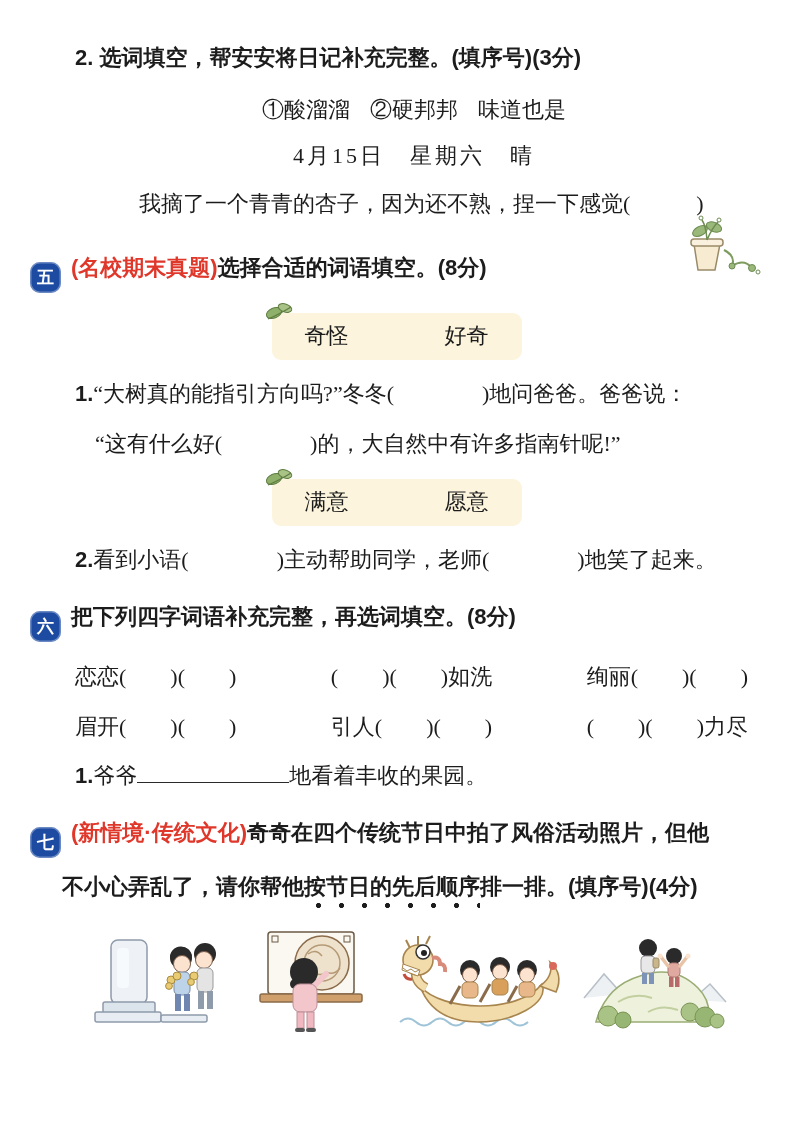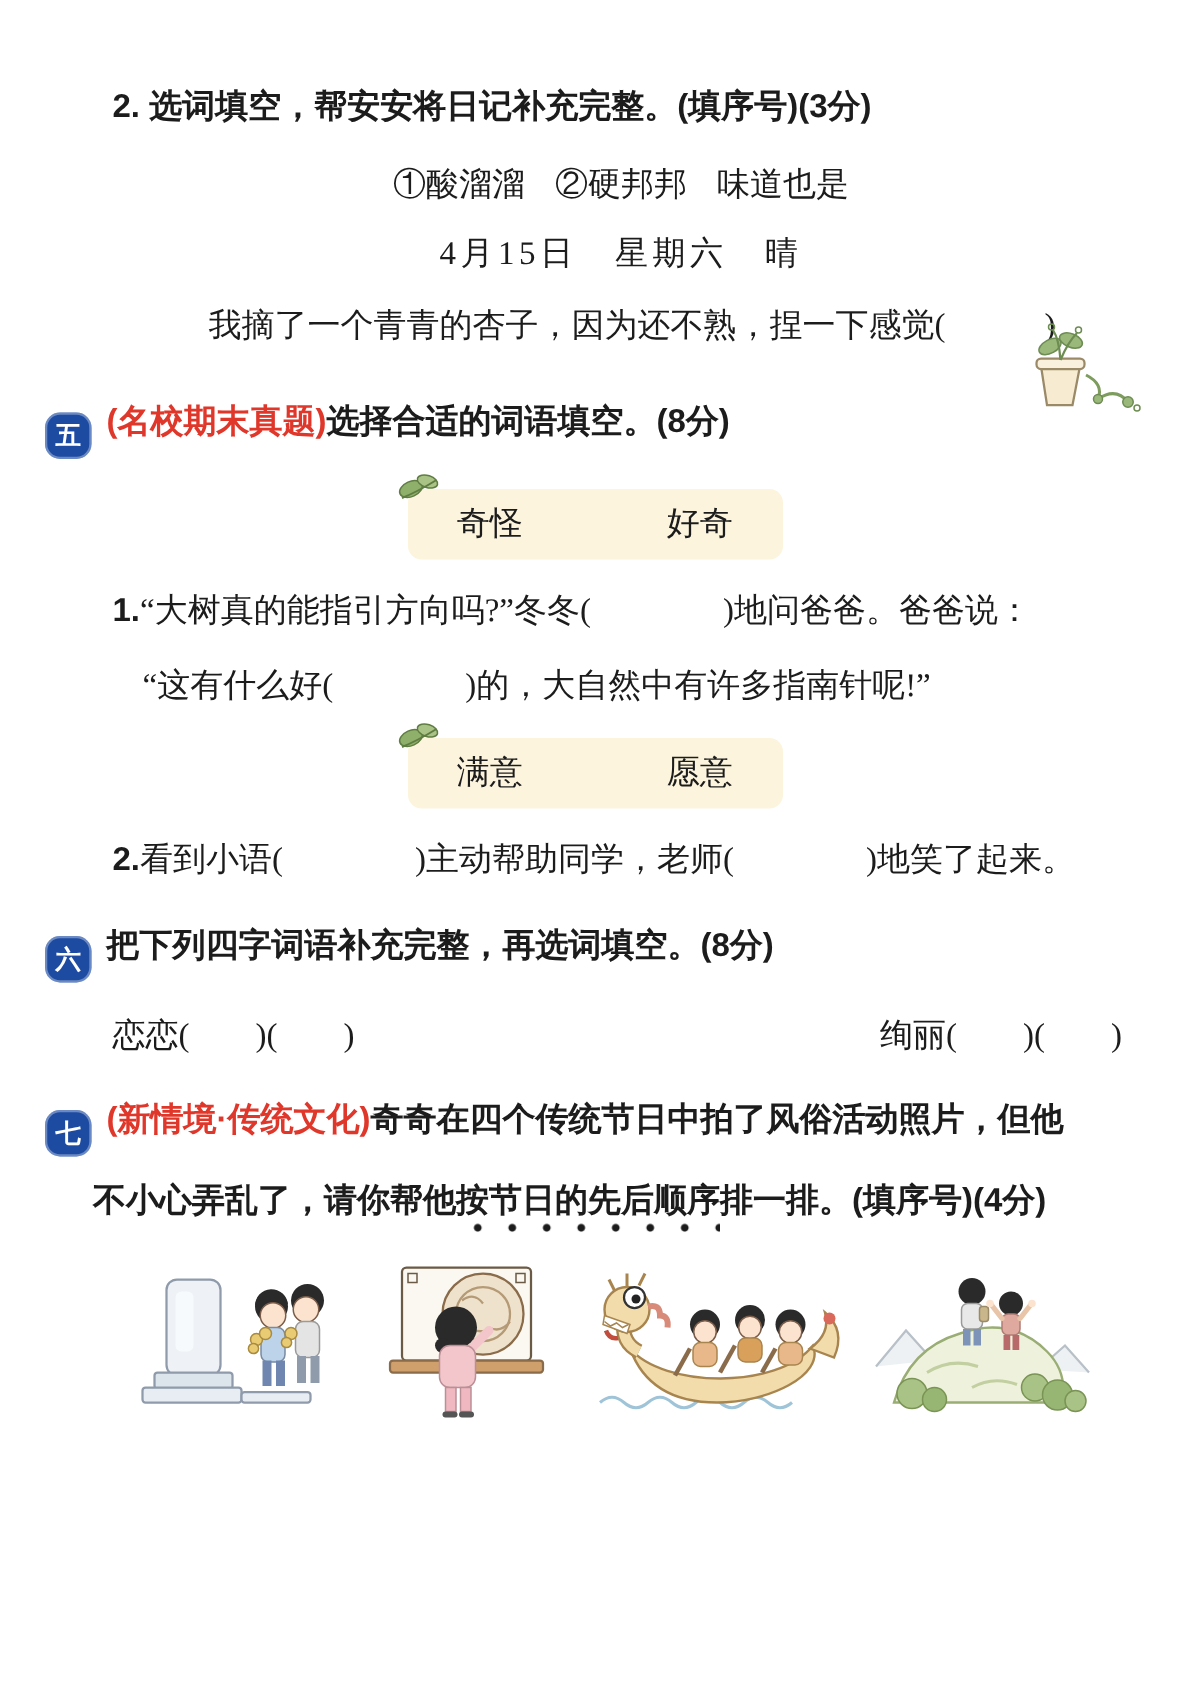--- a/index.html
+++ b/index.html
@@ -18,21 +18,21 @@
   }
   .heading{font-family:"Liberation Sans","DejaVu Sans",sans-serif;font-weight:700;font-size:22px;line-height:1.35;}
   .tag{color:var(--accent-red);}
   .badge{
     display:inline-flex;width:31px;height:31px;border-radius:10px;
     background:var(--badge-blue);color:#fff;align-items:center;justify-content:center;
     font:700 17px/1 "Liberation Sans","DejaVu Sans",sans-serif;
     margin-right:10px;vertical-align:-8px;
     box-shadow:inset 0 0 0 1.5px rgba(255,255,255,.35);
   }
-  .q2-block{margin:56px 40px 0 75px;}
+  .q2-block{margin:43px 40px 0 75px;}
   .options{display:flex;justify-content:center;gap:20px;margin-top:22px;font-size:22px;}
   .dateline{text-align:center;margin-top:16px;font-size:22px;letter-spacing:3px;}
   .diary-l1{margin:18px 0 0 8px;text-indent:56px;font-size:22px;}
   .diary-l2{margin:18px 0 0 8px;font-size:22px;}
   .section{margin-left:30px;margin-right:30px;}
   .sec5{margin-top:34px;}
   .sec6{margin-top:26px;}
   .sec7{margin-top:26px;}
   .qline{margin:18px 0 0 45px;font-size:22px;line-height:1.45;}
   .qline b{font-family:"Liberation Sans","DejaVu Sans",sans-serif;}
@@ -124,23 +124,30 @@
     <div class="qline"><b>2.</b><span>看到小语(　　　　)主动帮助同学，老师(　　　　)地笑了起来。</span></div>
   </div>
 
   <div class="section sec6">
     <div class="heading">
       <span class="badge">六</span><span>把下列四字词语补充完整，再选词填空。(8分)</span>
     </div>
 
     <div class="idioms">
       <span>恋恋(　　)(　　)</span>
+      <span>(　　)(　　)如洗</span>
       <span>绚丽(　　)(　　)</span>
     </div>
-
+    <div class="idioms">
+      <span>眉开(　　)(　　)</span>
+      <span>引人(　　)(　　)</span>
+      <span>(　　)(　　)力尽</span>
+    </div>
+
+    <div class="qline"><b>1.</b><span>爷爷</span><span class="blank w150"></span><span>地看着丰收的果园。</span></div>
   </div>
 
   <div class="section sec7">
     <div class="heading">
       <span class="badge">七</span><span class="tag">(新情境·传统文化)</span><span>奇奇在四个传统节日中拍了风俗活动照片，但他</span>
     </div>
     <div class="heading" style="margin:14px 0 0 32px;">
       <span>不小心弄乱了，请你帮他</span><span class="emph">按节日的先后顺序</span><span>排一排。(填序号)(4分)</span>
     </div>
 

